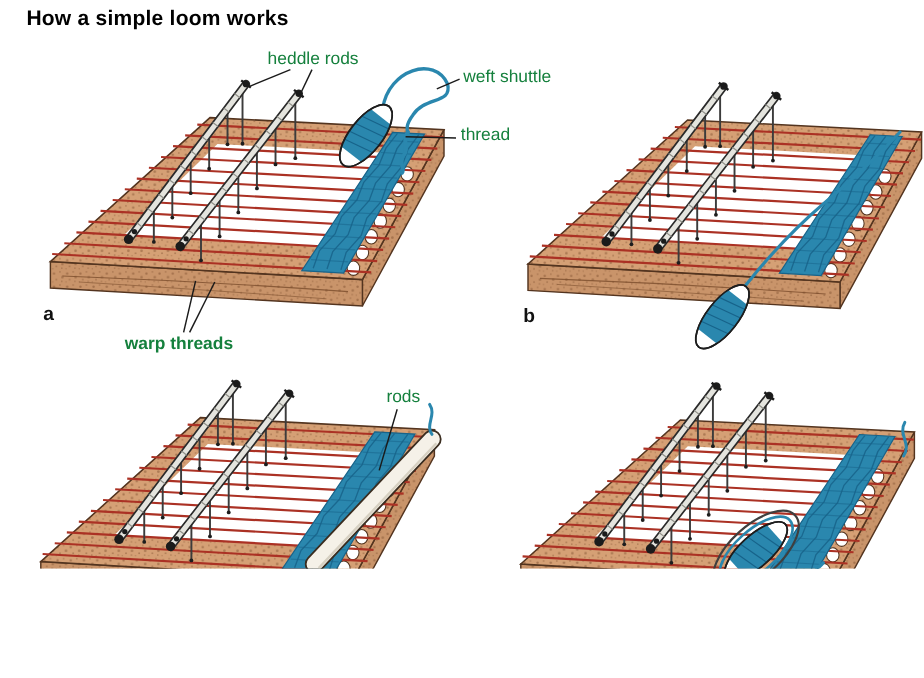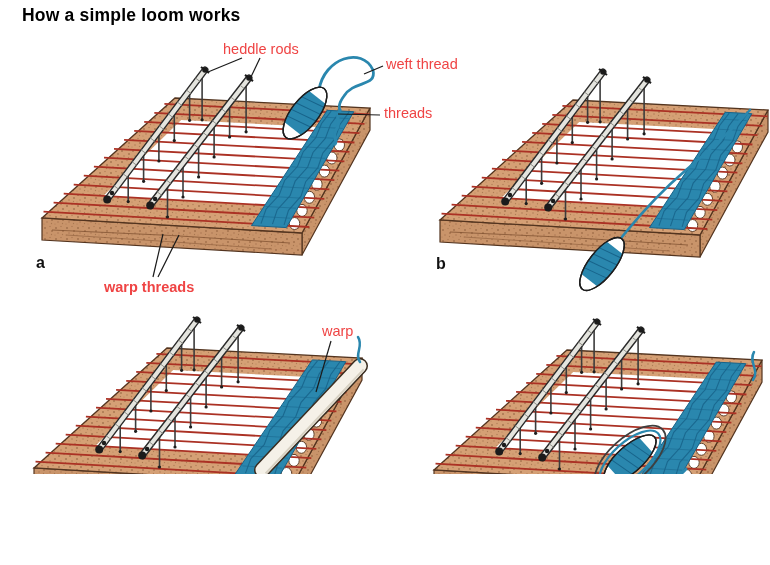--- a/index.html
+++ b/index.html
@@ -1,21 +1,21 @@
 <!DOCTYPE html>
 <html><head>
 <meta charset="utf-8">
 <style>
   html,body{margin:0;padding:0;background:#fff;}
   #stage{position:relative;width:770px;height:474px;background:#ffffff;overflow:hidden;
          font-family:"Liberation Sans",sans-serif;margin-left:12px;}
   #illustration{position:absolute;left:0;top:0;}
   .title{position:absolute;left:10px;top:5px;font-size:17.5px;font-weight:bold;color:#000;
          letter-spacing:0.2px;}
-  .lbl{position:absolute;font-size:14.5px;color:#ef4444;white-space:nowrap;}
+  .lbl{position:absolute;font-size:14.5px;color:#15803d;white-space:nowrap;}
   .plabel{position:absolute;font-size:16px;font-weight:bold;color:#111;}
   #copyright{position:absolute;left:514px;top:543px;font-family:"DejaVu Sans Mono",monospace;
          font-size:11.5px;color:#2e2e2e;white-space:nowrap;}
 </style>
 </head>
 <body>
 
 <div id="stage">
   <svg id="illustration" width="770" height="565" viewBox="0 0 770 565">
       <defs>
@@ -603,23 +603,23 @@
    <line x1="368" y1="115" x2="326" y2="114"></line>
    <line x1="141" y1="277" x2="151" y2="234"></line>
    <line x1="146" y1="277" x2="167" y2="235"></line>
    <line x1="319" y1="341" x2="304" y2="392"></line>
  </g>
     </svg>
 
   <div class="title">How a simple loom works</div>
 
   <div class="lbl" style="left:211px;top:41px;">heddle rods</div>
-  <div class="lbl" style="left:374px;top:56px;">weft thread</div>
-  <div class="lbl" style="left:372px;top:105px;">threads</div>
+  <div class="lbl" style="left:374px;top:56px;">weft shuttle</div>
+  <div class="lbl" style="left:372px;top:105px;">thread</div>
   <div class="lbl" style="left:92px;top:279px;font-weight:bold;">warp threads</div>
-  <div class="lbl" style="left:310px;top:323px;">warp</div>
+  <div class="lbl" style="left:310px;top:323px;">rods</div>
 
   <div class="plabel" style="left:24px;top:254px;">a</div>
   <div class="plabel" style="left:424px;top:255px;">b</div>
   <div class="plabel" style="left:26px;top:508px;">c</div>
   <div class="plabel" style="left:425px;top:506px;">d</div>
 
 </div>
 
 </body></html>

